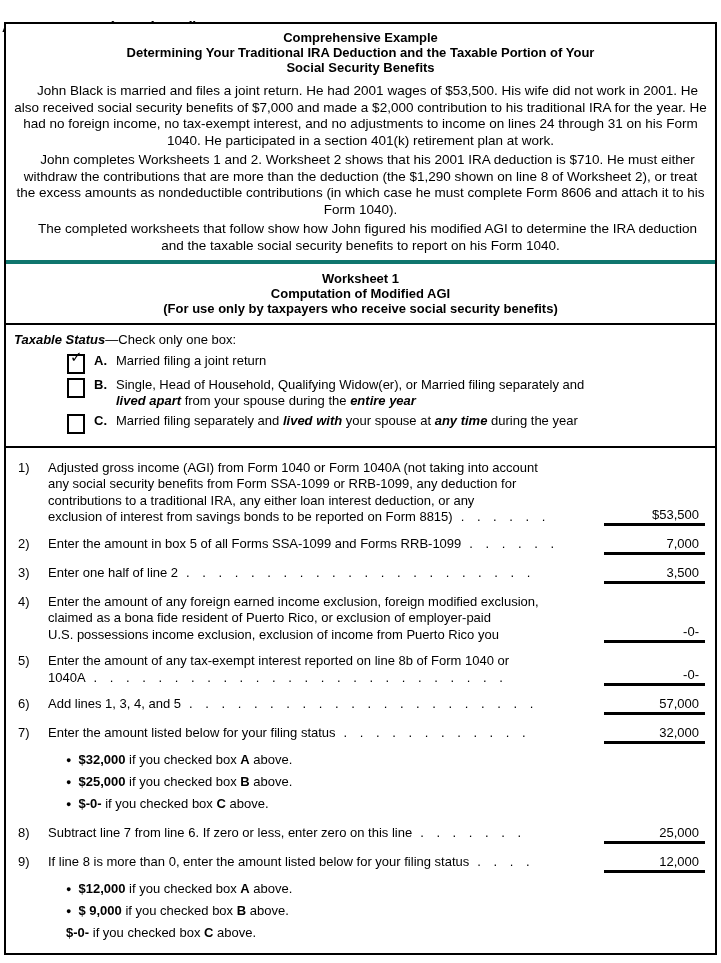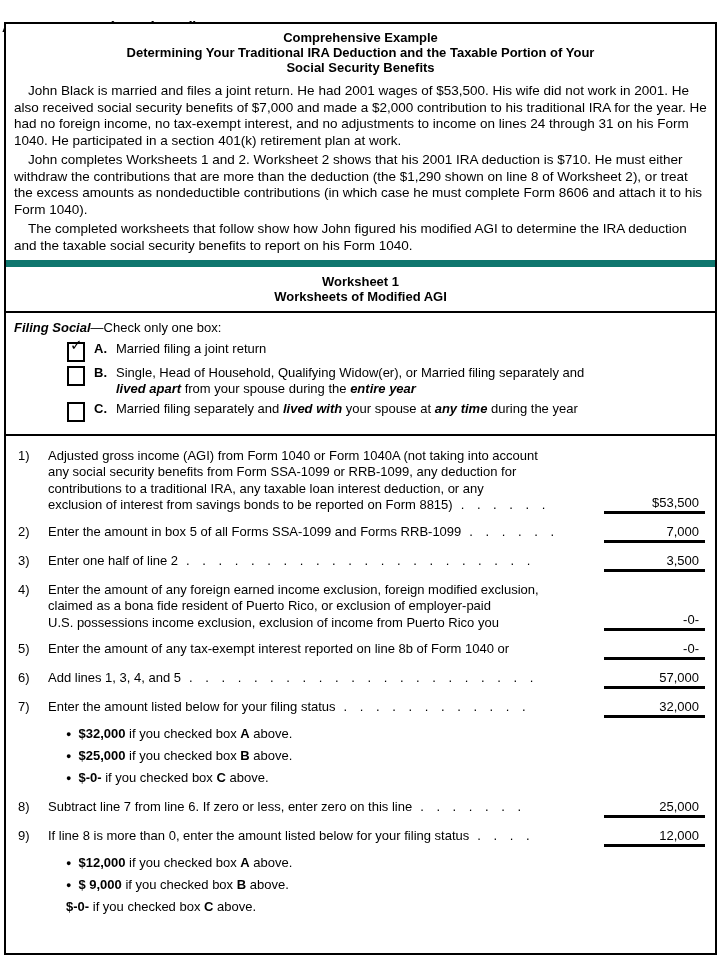--- a/index.html
+++ b/index.html
@@ -15,27 +15,27 @@
   }
   .page-header .cont{font-style:italic;}
   .page-box{
     position:absolute;left:4px;top:22px;width:709px;height:929px;
     border:2px solid #000;background:#fff;overflow:hidden;
   }
   .title-block{
     text-align:center;font-weight:bold;font-size:13px;line-height:15px;
     padding:6px 8px 5px 8px;
   }
-  .intro{padding:0 8px 6px 8px;}
+  .intro{padding:0 8px 6px 8px;text-align:center;}
   .intro p{
     margin:3px 0 0 0;text-indent:14px;font-size:13.5px;line-height:16.5px;
   }
   .ws-header{
     text-align:center;font-weight:bold;font-size:13px;line-height:15px;
-    padding:7px 8px 7px 8px;border-top:7px solid #0f766e;border-bottom:2px solid #000;
+    padding:7px 8px 7px 8px;border-top:4px solid #0f766e;border-bottom:2px solid #000;
   }
   .filing{padding:7px 8px 9px 8px;border-bottom:2px solid #000;line-height:16.5px;}
   .filing-head{margin-bottom:4px;}
   .opt{display:flex;margin:2px 0 3px 53px;}
   .cbx{
     width:14px;height:16px;border:2px solid #000;flex:0 0 auto;
     position:relative;margin-right:9px;margin-top:1px;background:#fff;
   }
   .cbx .mark{
     position:absolute;top:-7px;left:1px;font-size:15px;font-weight:bold;line-height:1;
@@ -73,25 +73,26 @@
   </div>
 
   <div class="intro">
     <p>John Black is married and files a joint return. He had 2001 wages of $53,500. His wife did not work in 2001. He also received social security benefits of $7,000 and made a $2,000 contribution to his traditional IRA for the year. He had no foreign income, no tax-exempt interest, and no adjustments to income on lines 24 through 31 on his Form 1040. He participated in a section 401(k) retirement plan at work.</p>
     <p>John completes Worksheets 1 and 2. Worksheet 2 shows that his 2001 IRA deduction is $710. He must either withdraw the contributions that are more than the deduction (the $1,290 shown on line 8 of Worksheet 2), or treat the excess amounts as nondeductible contributions (in which case he must complete Form 8606 and attach it to his Form 1040).</p>
     <p>The completed worksheets that follow show how John figured his modified AGI to determine the IRA deduction and the taxable social security benefits to report on his Form 1040.</p>
   </div>
 
   <div class="ws-header">
     <div>Worksheet 1</div>
-    <div>Worksheets of Modified AGI</div>
+    <div>Computation of Modified AGI</div>
+    <div>(For use only by taxpayers who receive social security benefits)</div>
   </div>
 
   <div class="filing">
-    <div class="filing-head"><span class="bi">Filing Social</span><span>—Check only one box:</span></div>
+    <div class="filing-head"><span class="bi">Taxable Status</span><span>—Check only one box:</span></div>
 
     <div class="opt">
       <span class="cbx">
           <span class="mark">✓</span>
         </span>
       <span class="letter">A.</span>
       <span class="otext">Married filing a joint return</span>
     </div>
 
     <div class="opt">
@@ -112,21 +113,21 @@
 
   <div class="items">
 
     <div class="item">
       <div class="num">1)</div>
       <div class="body">
         <div class="main">
           <div class="itext">
             <div>Adjusted gross income (AGI) from Form 1040 or Form 1040A (not taking into account</div>
             <div>any social security benefits from Form SSA-1099 or RRB-1099, any deduction for</div>
-            <div>contributions to a traditional IRA, any taxable loan interest deduction, or any</div>
+            <div>contributions to a traditional IRA, any either loan interest deduction, or any</div>
             <div><span>exclusion of interest from savings bonds to be reported on Form 8815)</span><span class="dots">. . . . . .</span></div>
           </div>
           <div class="amt">$53,500</div>
         </div>
       </div>
     </div>
 
     <div class="item">
       <div class="num">2)</div>
       <div class="body">
@@ -164,20 +165,21 @@
         </div>
       </div>
     </div>
 
     <div class="item">
       <div class="num">5)</div>
       <div class="body">
         <div class="main">
           <div class="itext">
             <div>Enter the amount of any tax-exempt interest reported on line 8b of Form 1040 or</div>
+            <div><span>1040A</span><span class="dots">. . . . . . . . . . . . . . . . . . . . . . . . . .</span></div>
           </div>
           <div class="amt">-0-</div>
         </div>
       </div>
     </div>
 
     <div class="item">
       <div class="num">6)</div>
       <div class="body">
         <div class="main">

